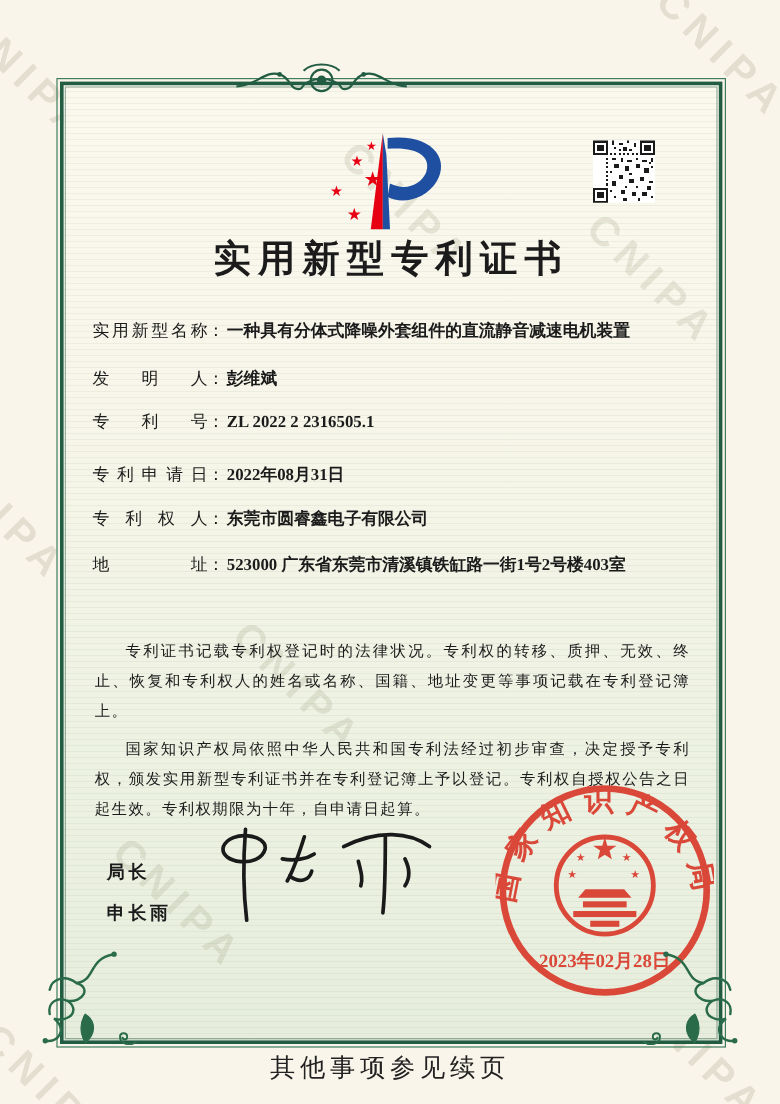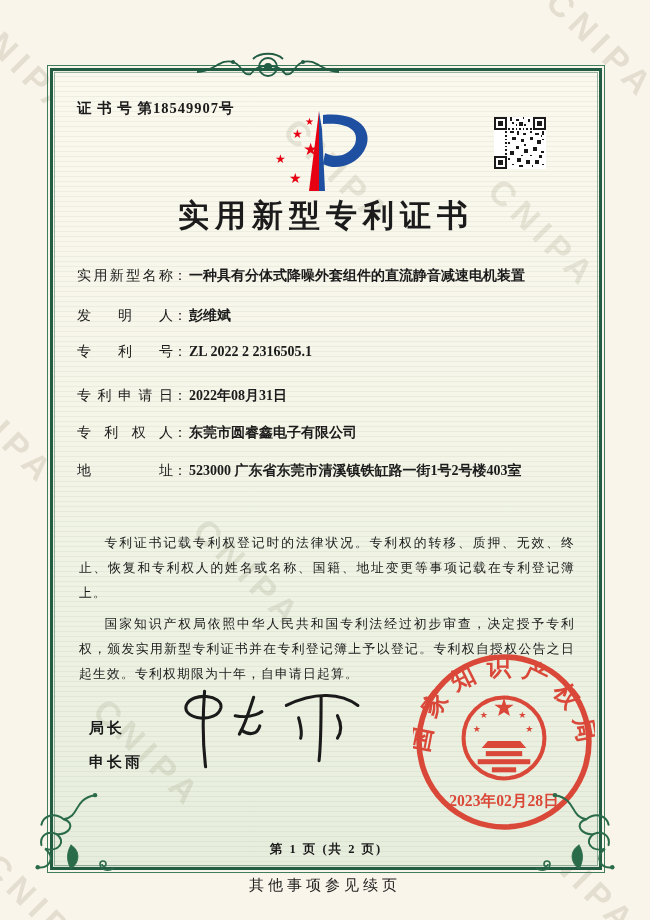--- a/index.html
+++ b/index.html
@@ -42,40 +42,39 @@
   .f-value{font-weight:bold;}
   .pair2{margin-left:40px;}
   .paras{position:absolute;left:26px;right:24px;top:460px;font-size:12.8px;line-height:1.95;
     letter-spacing:1.2px;text-align:justify;}
   .paras p{margin:0 0 6px 0;text-indent:2em;}
   .director{position:absolute;left:36px;top:640px;font-size:15px;letter-spacing:3px;line-height:34px;font-weight:600;}
   .signature{position:absolute;left:112px;top:612px;}
   .seal{position:absolute;left:360px;top:580px;z-index:4;}
   .page-info{position:absolute;left:0;right:0;top:770px;text-align:center;font-size:12.5px;font-weight:600;letter-spacing:2px;}
   .continuation{position:absolute;left:0;right:0;top:876px;z-index:2;text-align:center;
-    font-size:15px;letter-spacing:4px;color:#222;}
+    font-size:21px;letter-spacing:4px;color:#222;}
 </style>
 </head>
 <body>
 
 <div class="wm" style="left:-14px;top:2px">CNIPA</div>
 <div class="wm" style="left:566px;top:-18px">CNIPA</div>
 <div class="wm" style="left:-34px;top:368px">CNIPA</div>
 <div class="wm" style="left:4px;top:846px">CNIPA</div>
 <div class="wm" style="left:548px;top:818px">CNIPA</div>
 
 <div class="certificate">
 
   <div class="wm inside" style="left:250px;top:40px">CNIPA</div>
   <div class="wm inside" style="left:455px;top:100px">CNIPA</div>
   <div class="wm inside" style="left:160px;top:440px">CNIPA</div>
   <div class="wm inside" style="left:60px;top:620px">CNIPA</div>
 
   <div class="content">
-    <div class="cert-no">证 书 号 第18549907号</div>
 
     <div class="logo">
       <svg width="122" height="94" viewBox="0 0 122 94">
         <g>
           <polygon points="54,8 44,88 54,88" fill="#e60012"></polygon>
           <polygon points="54,8 54,88 60,88 57,26" fill="#1f4fa0"></polygon>
           <path d="M58,12 C96,8 110,30 99,48 C90,63 70,68 58,61 L60,50 C74,57 86,50 90,41 C95,27 82,19 58,21 Z" fill="#1f4fa0"></path>
           <text x="40" y="22" font-size="10" fill="#e60012">★</text>
           <text x="27" y="35" font-size="12" fill="#e60012">★</text>
           <text x="38" y="52" font-size="17" fill="#e60012">★</text>
@@ -218,21 +217,20 @@
             <path d="M68,96 L112,96 L106,89 L74,89 Z"></path>
             <rect x="72" y="99" width="36" height="5"></rect>
             <rect x="64" y="107" width="52" height="5"></rect>
             <rect x="78" y="115" width="24" height="5"></rect>
           </g>
           <text x="90" y="153" font-size="15.5" font-weight="bold" fill="#d93a2b" text-anchor="middle">2023年02月28日</text>
         </g>
       </svg>
     </div>
 
-    <div class="page-info">第 1 页 (共 2 页)</div>
   </div>
 </div>
 
 <div class="ornament" style="left:193px;top:50px">
   <svg width="150" height="34" viewBox="0 0 150 34">
     <g stroke="#215c43" fill="none" stroke-width="1.8">
       <path d="M4,22 C20,22 28,8 40,12 C50,15 48,26 58,24"></path>
       <path d="M146,22 C130,22 122,8 110,12 C100,15 102,26 92,24"></path>
       <path d="M58,24 C63,13 87,13 92,24"></path>
       <path d="M60,9 C67,2 83,2 90,9"></path>

